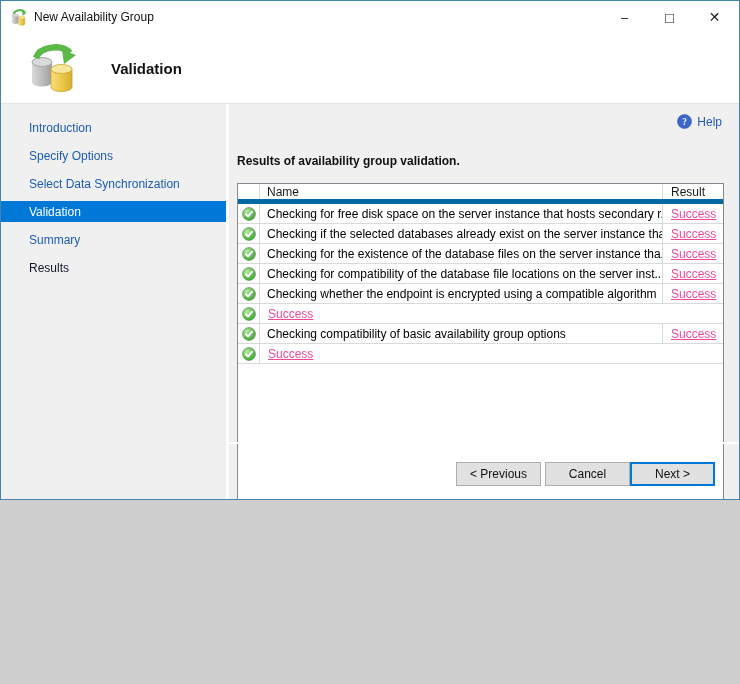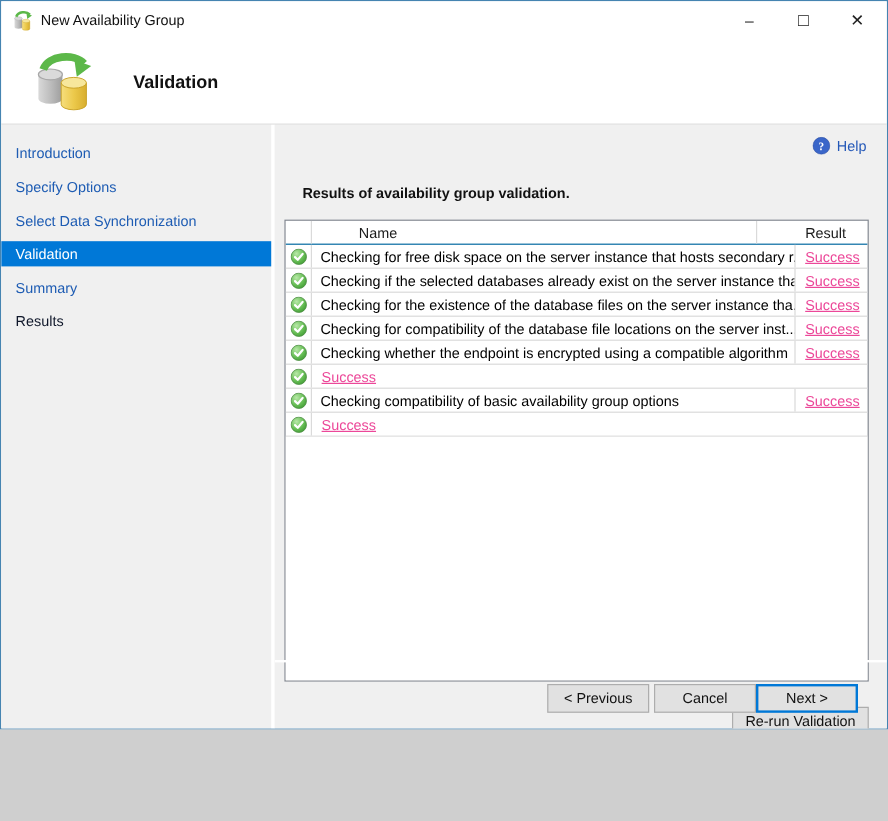--- a/index.html
+++ b/index.html
@@ -1,18 +1,18 @@
 <!DOCTYPE html>
 <html><head>
 <meta charset="utf-8">
 <style>
   * { box-sizing: border-box; }
   html,body { margin:0; padding:0; background:#cfcfcf; }
   .window {
-    width:740px; height:608px;
+    width:740px; height:500px;
     background:#ffffff;
     border:1px solid #4584b1;
     font-family:"Liberation Sans", sans-serif;
     font-size:12px; color:#1a1a1a;
     display:flex; flex-direction:column;
     position:relative; overflow:hidden;
   }
 
   
   .titlebar { height:32px; background:#ffffff; display:flex; align-items:center; padding-left:9px; flex:0 0 auto; }
@@ -25,39 +25,39 @@
 
   
   .banner { height:70px; background:#ffffff; display:flex; align-items:center; flex:0 0 auto; }
   .banner .big-icon { width:50px; height:50px; margin-left:26px; }
   .banner .page-title { font-size:15px; font-weight:bold; color:#111; margin-left:34px; }
 
   
   .bodyrow { flex:1; display:flex; background:#f0f0f0; border-top:1px solid #e2e2e2; min-height:0; }
 
   .sidebar { width:228px; flex:0 0 auto; background:#f0f0f0; border-right:3px solid #ffffff; padding-top:10px; }
-  .nav-item { height:28px; display:flex; align-items:center; padding-left:12px; color:#1e5cb3; cursor:pointer; }
+  .nav-item { height:28px; display:flex; align-items:center; padding-left:28px; color:#1e5cb3; cursor:pointer; }
   .nav-item.selected { background:#0078d7; color:#ffffff; height:21px; margin:3px 0 4px 0; }
   .nav-item.disabled { color:#0f172a; cursor:default; }
 
   .content { flex:1; position:relative; background:#f0f0f0; }
 
   .help-link { position:absolute; top:10px; right:17px; display:flex; align-items:center; gap:5px; color:#2458b8; cursor:pointer; }
   .help-link svg { width:15px; height:15px; }
 
-  .caption { position:absolute; top:50px; left:23px; font-weight:bold; color:#111; }
+  .caption { position:absolute; top:50px; left:8px; font-weight:bold; color:#111; }
 
   
   .vtable {
     position:absolute; left:8px; right:15px; top:79px; height:385px;
     background:#ffffff; border:1px solid #828790;
     display:flex; flex-direction:column; overflow:hidden;
   }
   .thead, .trow { display:flex; flex:0 0 20px; height:20px; align-items:stretch; }
-  .thead { border-bottom:1px solid #0369a1;gap:32px; }
+  .thead { border-bottom:5px solid #0369a1; }
   .cell { display:flex; align-items:center; overflow:hidden; white-space:nowrap; }
   .icon-cell  { flex:0 0 22px; justify-content:center; border-right:1px solid #dadada; }
   .name-cell  { flex:1; padding-left:7px; border-right:1px solid #dadada; }
   .result-cell{ flex:0 0 60px; padding-left:8px; }
   .thead .icon-cell, .thead .name-cell { border-right:1px solid #dadada; }
   .trow { border-bottom:1px solid #dadada; }
   .trow .name-cell { color:#000; }
   .result-cell a { color:#ec4899; text-decoration:underline; cursor:pointer; }
   .check-icon { width:14px; height:14px; display:block; }
   .table-filler { flex:1; background:#ffffff; }

